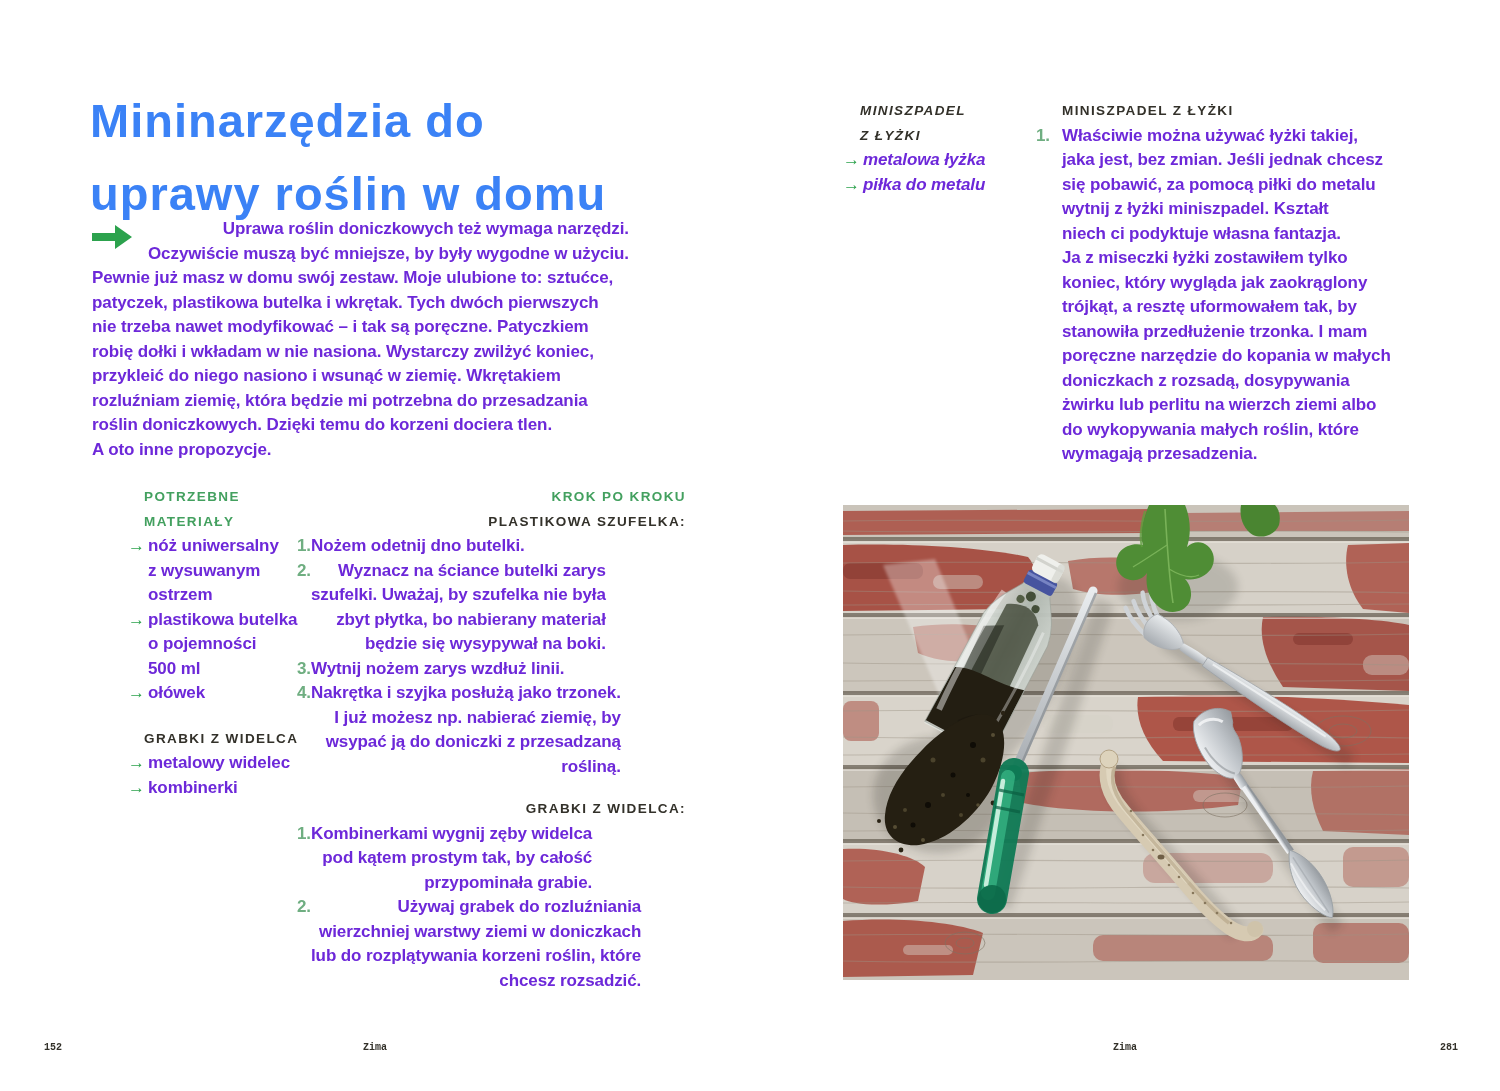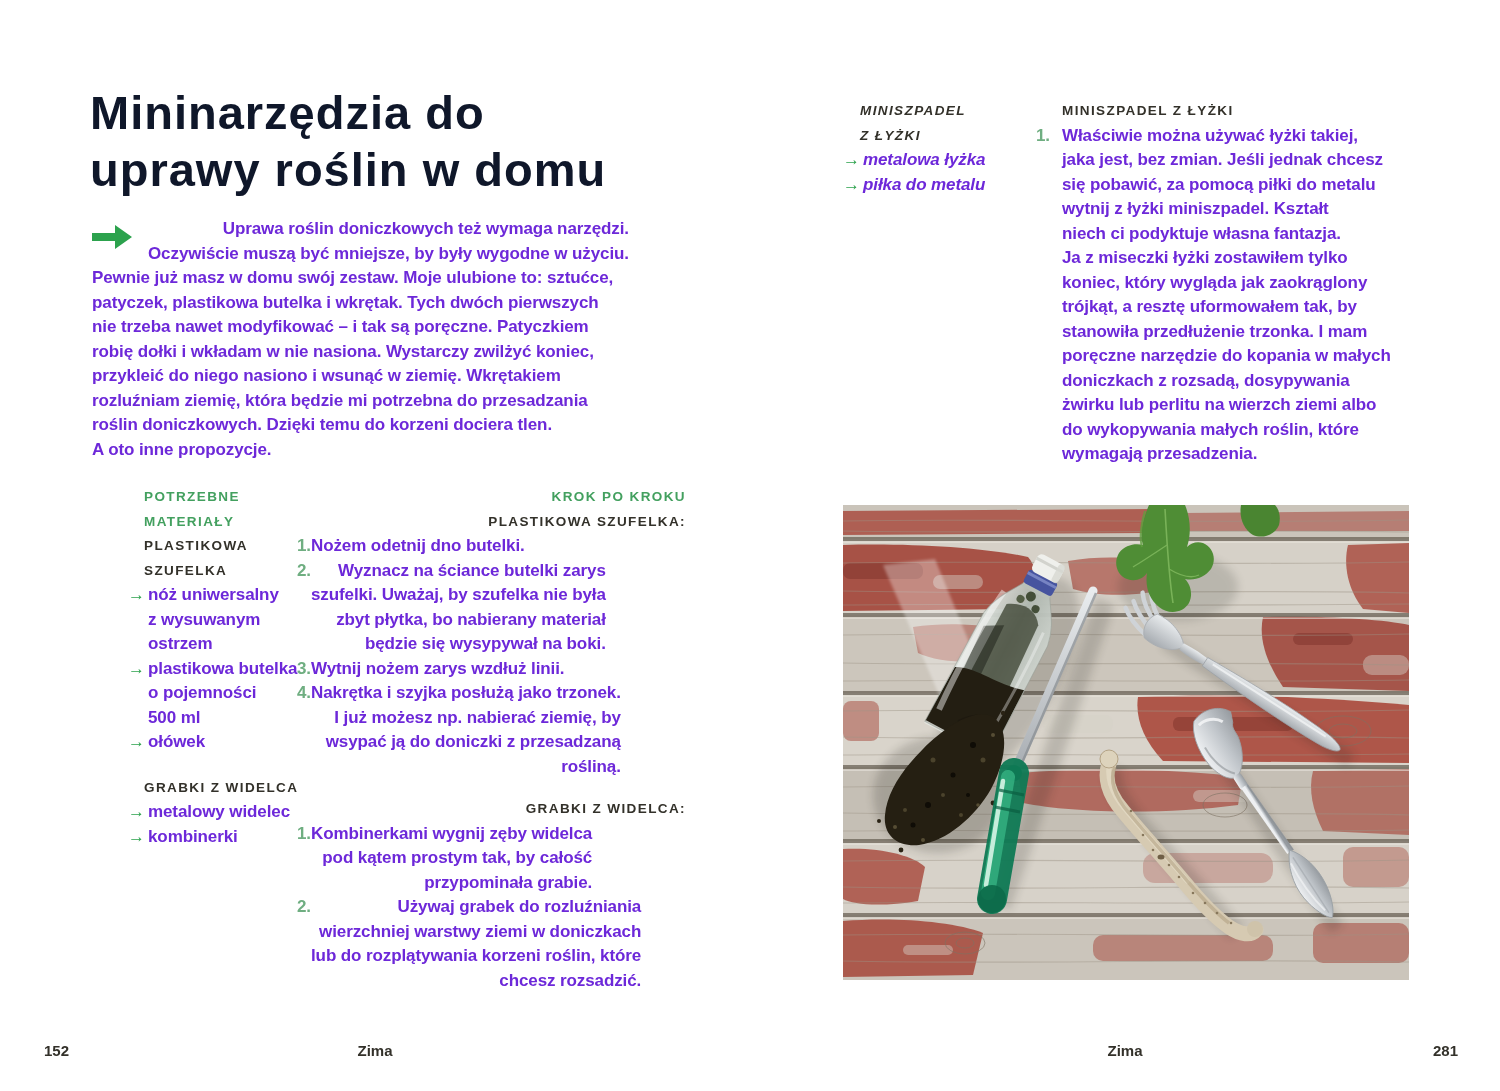--- a/index.html
+++ b/index.html
@@ -1,32 +1,32 @@
 <!DOCTYPE html>
 <html><head>
 <meta charset="utf-8">
 <style>
   html,body{margin:0;padding:0;background:#ffffff;}
   body{width:1500px;height:1091px;position:relative;overflow:hidden;
        font-family:"Liberation Sans","DejaVu Sans",sans-serif;color:#32302a;}
   .abs{position:absolute;}
   .pre{white-space:pre-line;}
-  .title{font-size:47px;line-height:57px;font-weight:700;letter-spacing:1px;color:#0f172a;}
+  .title{font-size:47px;line-height:73px;font-weight:700;letter-spacing:1px;color:#3b82f6;}
   .body-t{font-size:17px;line-height:24.5px;font-weight:700;letter-spacing:-0.1px;color:#6d28d9;}
   .caps{font-size:13.5px;line-height:24.5px;font-weight:700;letter-spacing:1.4px;color:#33312a;}
   .green{color:#43a05f;}
   .row{display:flex;align-items:flex-start;}
   .stepnum{flex:0 0 25px;width:25px;color:#6fae81;}
   .stepnum-r{flex:0 0 26px;width:26px;color:#6fae81;}
   .arr{flex:0 0 20px;width:20px;color:#2ca24d;}
   .mt-grabki{margin-top:21px;}
   .mt-steps2{margin-top:18px;}
   .ml-steps{margin-left:25px;}
   .ml-steps-r{margin-left:26px;}
-  .footer{font-size:15px;font-weight:700;color:#33312a;}
+  .footer{font-size:10px;font-weight:700;color:#33312a;font-family:Liberation Mono, monospace;}
   .center-left{left:0;width:750px;text-align:center;}
   .center-right{left:750px;width:750px;text-align:center;}
   #photo{left:843px;top:505px;width:566px;height:475px;overflow:hidden;}
   svg{display:block;}
 </style>
 </head>
 <body>
 
 <div class="abs title pre" style="left:90px;top:84px;">Mininarzędzia do
 uprawy roślin w domu</div>
@@ -42,22 +42,20 @@
 nie trzeba nawet modyfikować – i tak są poręczne. Patyczkiem
 robię dołki i wkładam w nie nasiona. Wystarczy zwilżyć koniec,
 przykleić do niego nasiono i wsunąć w ziemię. Wkrętakiem
 rozluźniam ziemię, która będzie mi potrzebna do przesadzania
 roślin doniczkowych. Dzięki temu do korzeni dociera tlen.
 A oto inne propozycje.</div>
 
 <div class="abs" style="left:92px;top:485px;width:215px;margin-left:36px;">
   <div class="caps green pre" style="margin-left:16px;">POTRZEBNE
 MATERIAŁY</div>
-  <div class="caps pre" style="margin-left:16px;">PLASTIKOWA
-SZUFELKA</div>
   <div class="row">
     <span class="arr body-t">→</span>
     <span class="body-t pre">nóż uniwersalny
 z wysuwanym
 ostrzem</span>
   </div>
   <div class="row">
     <span class="arr body-t">→</span>
     <span class="body-t pre">plastikowa butelka
 o pojemności

